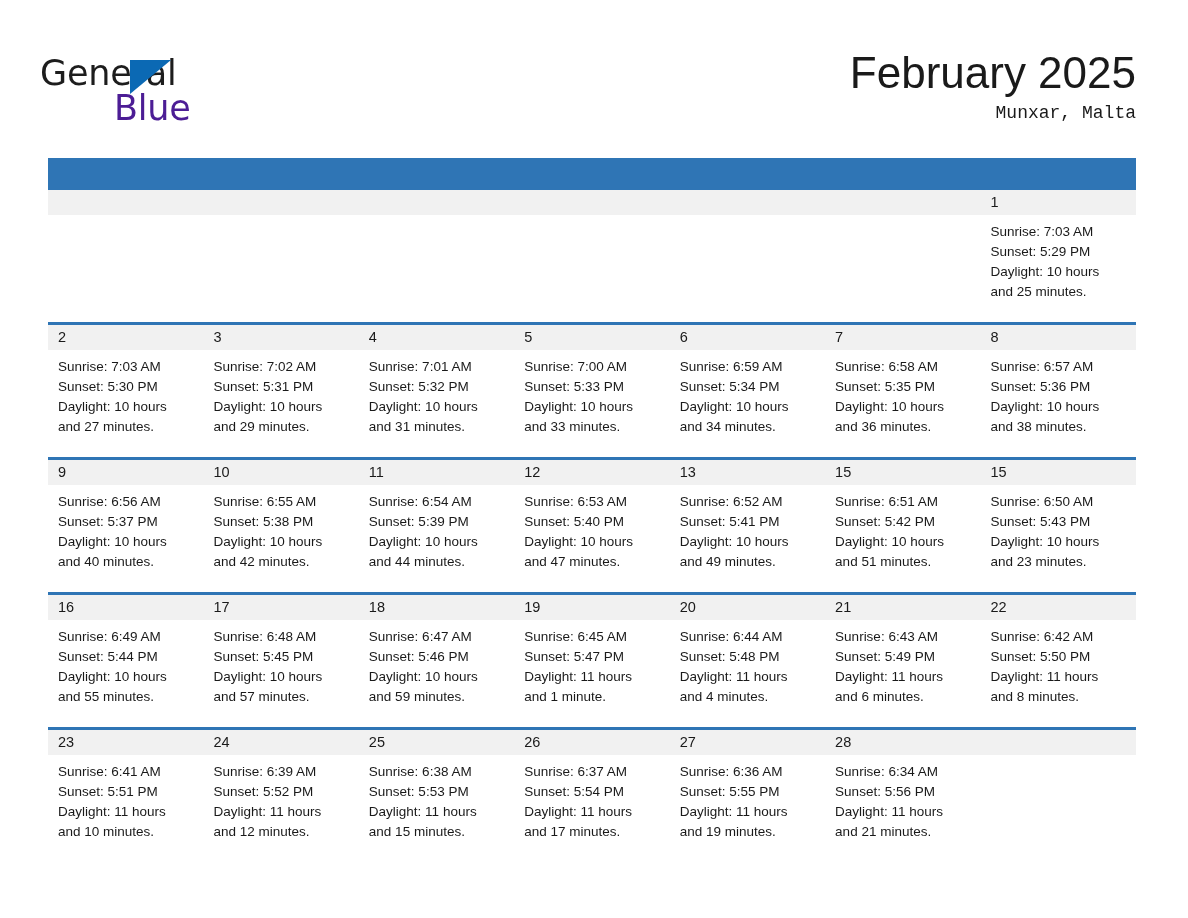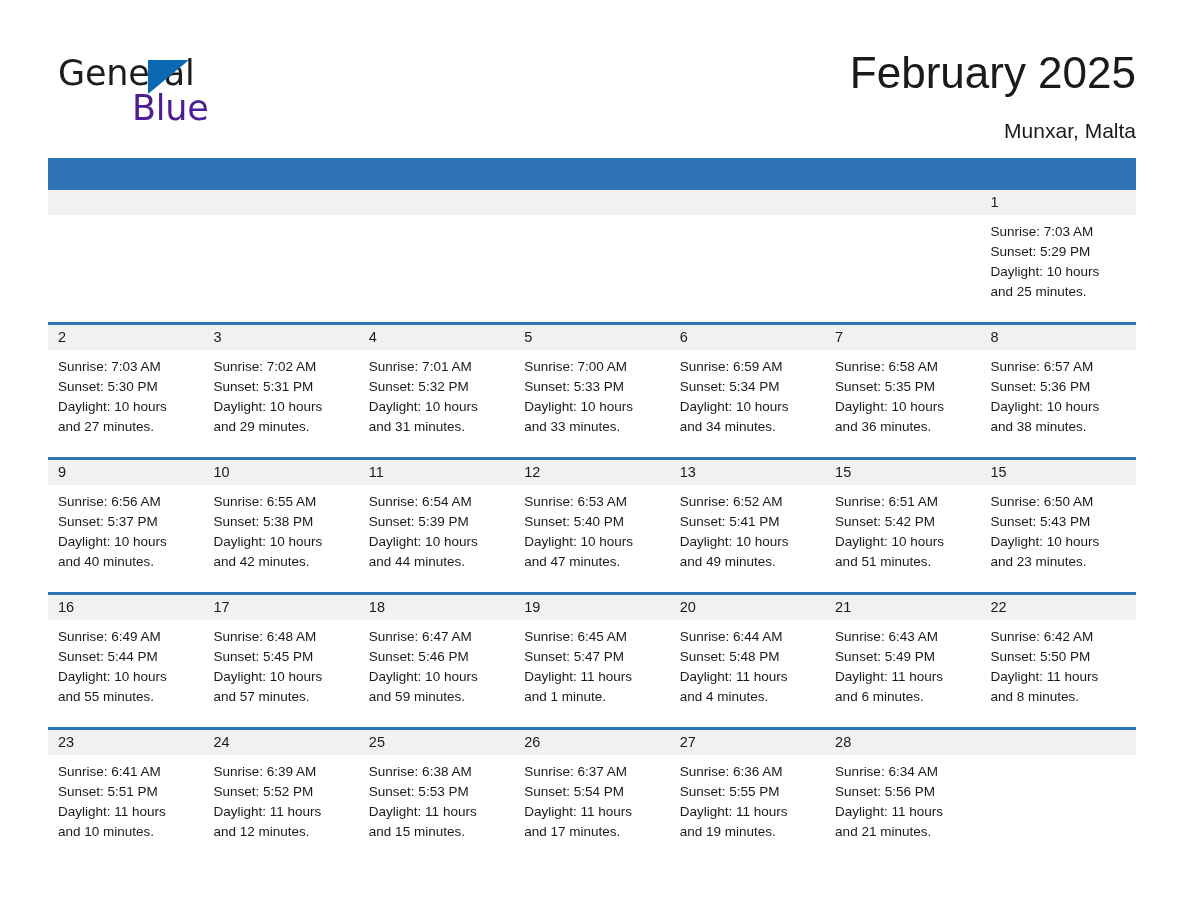--- a/index.html
+++ b/index.html
@@ -26,21 +26,21 @@
   .header {
     position: absolute;
     left: 0;
     top: 0;
     width: 1188px;
     height: 158px;
   }
 
   .brand {
     position: absolute;
-    left: 58px;
+    left: 40px;
     top: 52px;
     width: 260px;
     height: 80px;
   }
   .brand-general {
     position: absolute;
     left: 0;
     top: 0;
     font-size: 35px;
     line-height: 42px;
@@ -77,26 +77,27 @@
     text-align: right;
   }
   .month-title {
     font-size: 44px;
     line-height: 54px;
     color: #1a1a1a;
     font-weight: 400;
     white-space: nowrap;
   }
   .location {
-    margin-top: 18px;
-    font-size: 21px;
+    margin-top: 0;
+    font-size: 18px;
     line-height: 26px;
     color: #1a1a1a;
     font-weight: 400;
     white-space: nowrap;
+    font-family: Liberation Mono, monospace;
   }
 
   
   .calendar {
     position: absolute;
     left: 48px;
     top: 158px;
     width: 1088px;
   }
 

